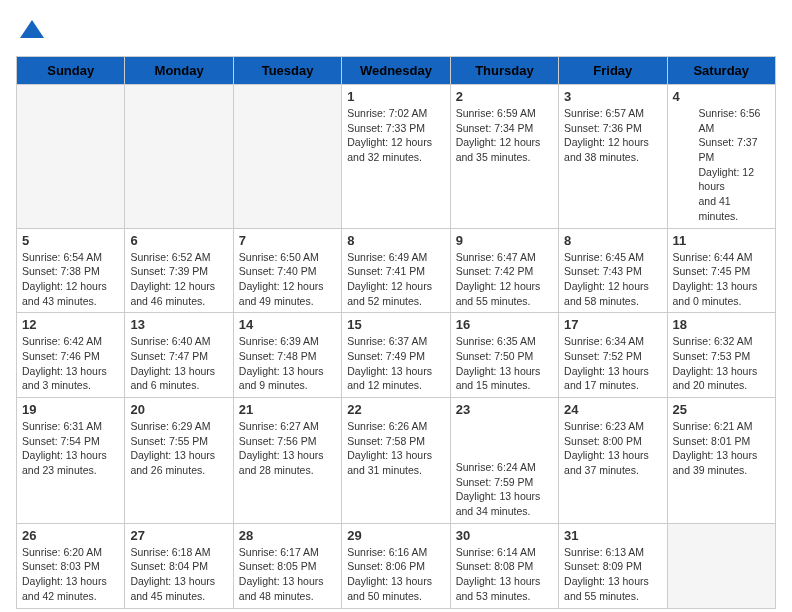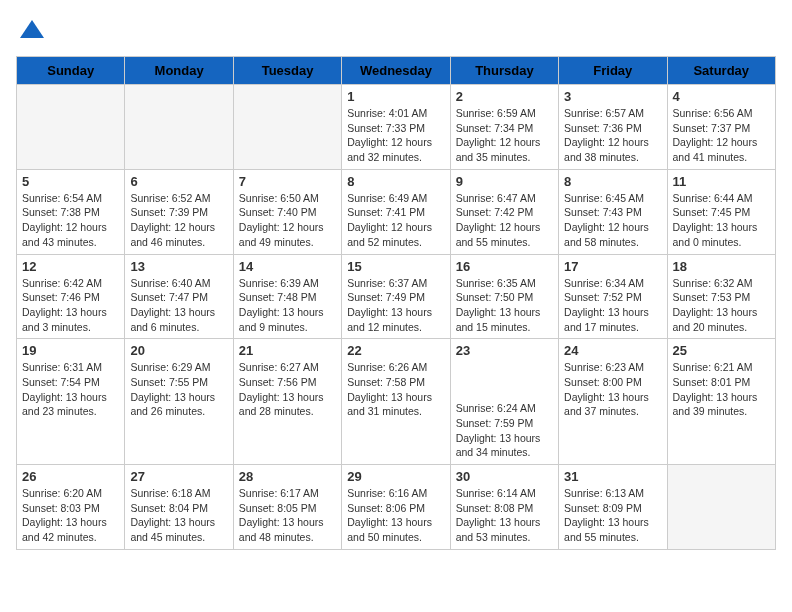--- a/index.html
+++ b/index.html
@@ -116,42 +116,42 @@
         <th>Saturday</th>
       </tr>
   </thead>
   <tbody id="calendar-body">
       <tr>
         <td class="empty"></td>
         <td class="empty"></td>
         <td class="empty"></td>
         <td>
           <div class="day-num">1</div>
-          <div class="day-info" style="white-space: pre-line;">Sunrise: 4:01 AM
+          <div class="day-info" style="white-space: pre-line;">Sunrise: 7:02 AM
 Sunset: 7:33 PM
 Daylight: 12 hours
 and 32 minutes.</div>
         </td>
         <td>
           <div class="day-num">2</div>
           <div class="day-info" style="white-space: pre-line;">Sunrise: 6:59 AM
 Sunset: 7:34 PM
 Daylight: 12 hours
 and 35 minutes.</div>
         </td>
         <td>
           <div class="day-num">3</div>
           <div class="day-info" style="white-space: pre-line;">Sunrise: 6:57 AM
 Sunset: 7:36 PM
 Daylight: 12 hours
 and 38 minutes.</div>
         </td>
         <td>
           <div class="day-num">4</div>
-          <div class="day-info" style="white-space: pre-line;">Sunrise: 6:56 AM
+          <div class="day-info" style="white-space: pre-line; margin-left: 26px;">Sunrise: 6:56 AM
 Sunset: 7:37 PM
 Daylight: 12 hours
 and 41 minutes.</div>
         </td>
       </tr>
       <tr>
         <td>
           <div class="day-num">5</div>
           <div class="day-info" style="white-space: pre-line;">Sunrise: 6:54 AM
 Sunset: 7:38 PM

